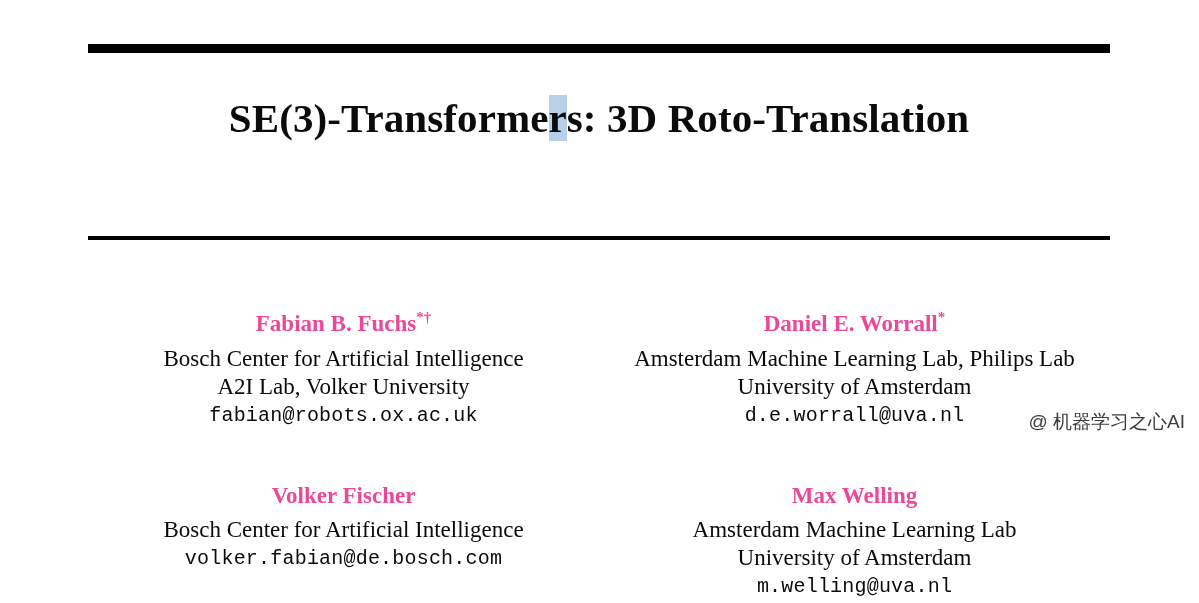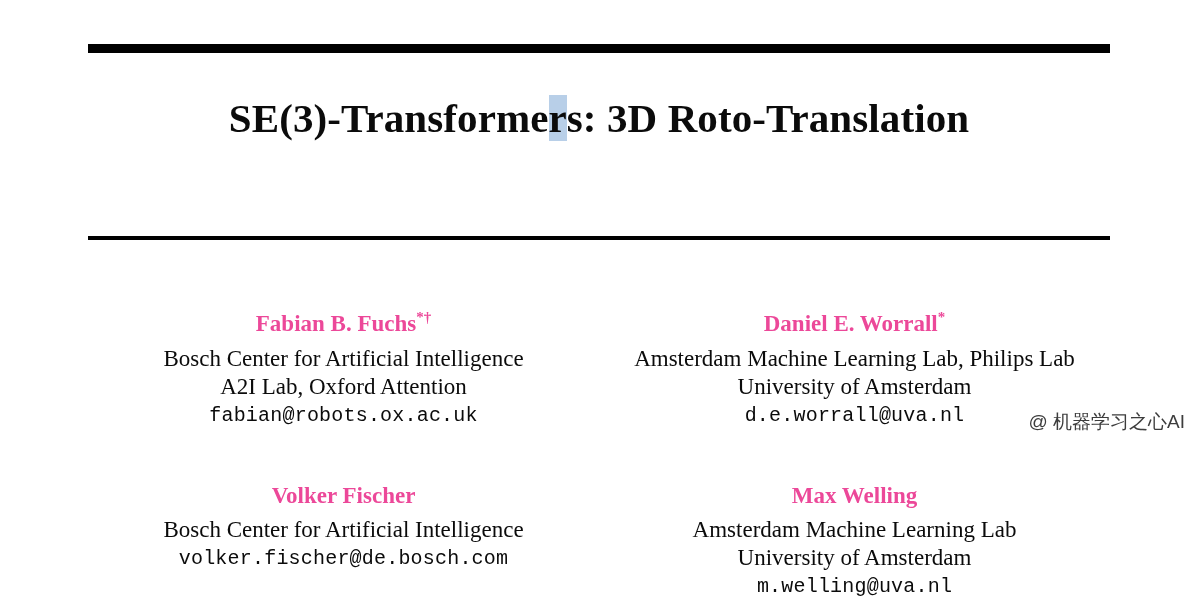--- a/index.html
+++ b/index.html
@@ -131,28 +131,28 @@
 
   <div class="rule rule-bottom"></div>
 
   <div class="authors">
 
     <div class="author-col">
 
       <div class="author-entry">
         <div class="author-name"><span>Fabian B. Fuchs</span><sup>*†</sup></div>
         <div class="affil">Bosch Center for Artificial Intelligence</div>
-        <div class="affil">A2I Lab, Oxford Attention</div>
+        <div class="affil">A2I Lab, Volker University</div>
         <div class="email">fabian@robots.ox.ac.uk</div>
       </div>
 
       <div class="author-entry">
         <div class="author-name"><span>Volker Fischer</span><sup></sup></div>
         <div class="affil">Bosch Center for Artificial Intelligence</div>
-        <div class="email">volker.fischer@de.bosch.com</div>
+        <div class="email">volker.fabian@de.bosch.com</div>
       </div>
 
     </div>
 
     <div class="author-col">
 
       <div class="author-entry">
         <div class="author-name"><span>Daniel E. Worrall</span><sup>*</sup></div>
         <div class="affil">Amsterdam Machine Learning Lab, Philips Lab</div>
         <div class="affil">University of Amsterdam</div>

